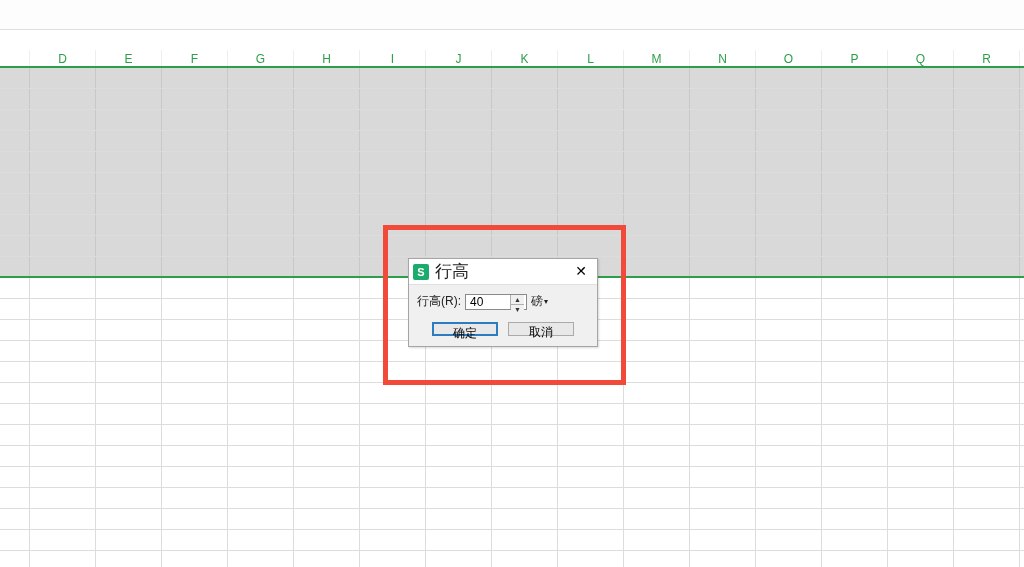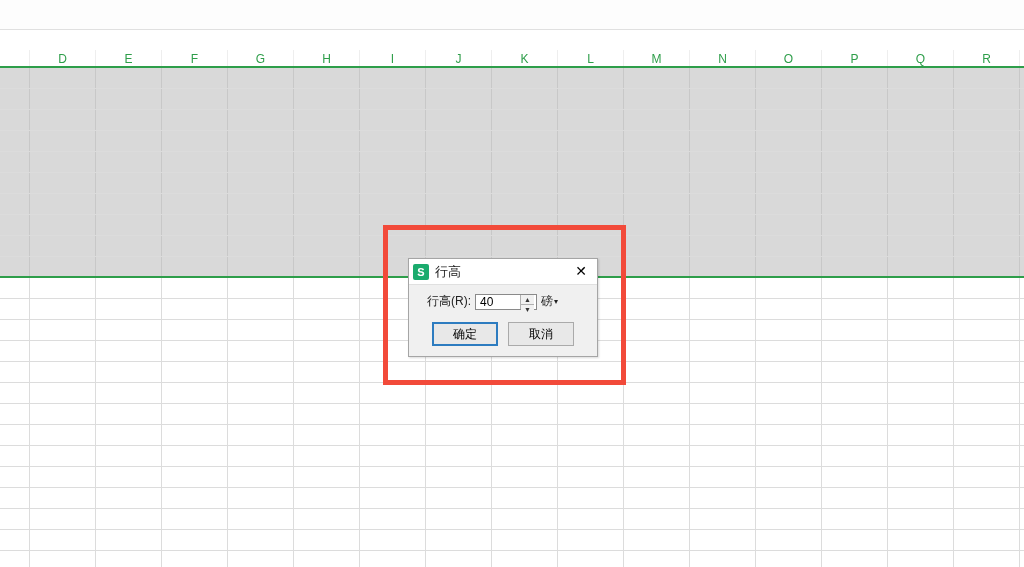--- a/index.html
+++ b/index.html
@@ -102,33 +102,32 @@
     border-radius: 2px;
     color: #fff;
     font-size: 11px;
     font-weight: bold;
     text-align: center;
     line-height: 16px;
     margin-right: 6px;
   }
   .dialog-title .title-text {
     flex: 1;
-    font-size: 13px;
+    font-size: 17px;
     color: #222;
   }
   .dialog-title .close {
     width: 24px; height: 20px;
     text-align: center;
     line-height: 18px;
     font-size: 14px;
     cursor: pointer;
   }
   .dialog-body {
     padding: 8px 8px 4px 8px;
-    margin-left: 10px;
   }
   .input-row {
     display: flex;
     align-items: center;
     gap: 4px;
   }
   .input-row label {
     font-size: 12px;
     color: #222;
   }
@@ -174,21 +173,21 @@
   }
 
   .dialog-buttons {
     display: flex;
     justify-content: center;
     gap: 10px;
     padding: 8px 8px 10px 8px;
   }
   .dialog-buttons button {
     width: 66px;
-    height: 24px;
+    height: 14px;
     background: #e8e8e8;
     border: 1px solid #aaa;
     font-size: 12px;
     cursor: pointer;
     font-family: inherit;
   }
   .dialog-buttons button.primary {
     border: 2px solid #2d7cc0;
     background: #e8e8e8;
   }

